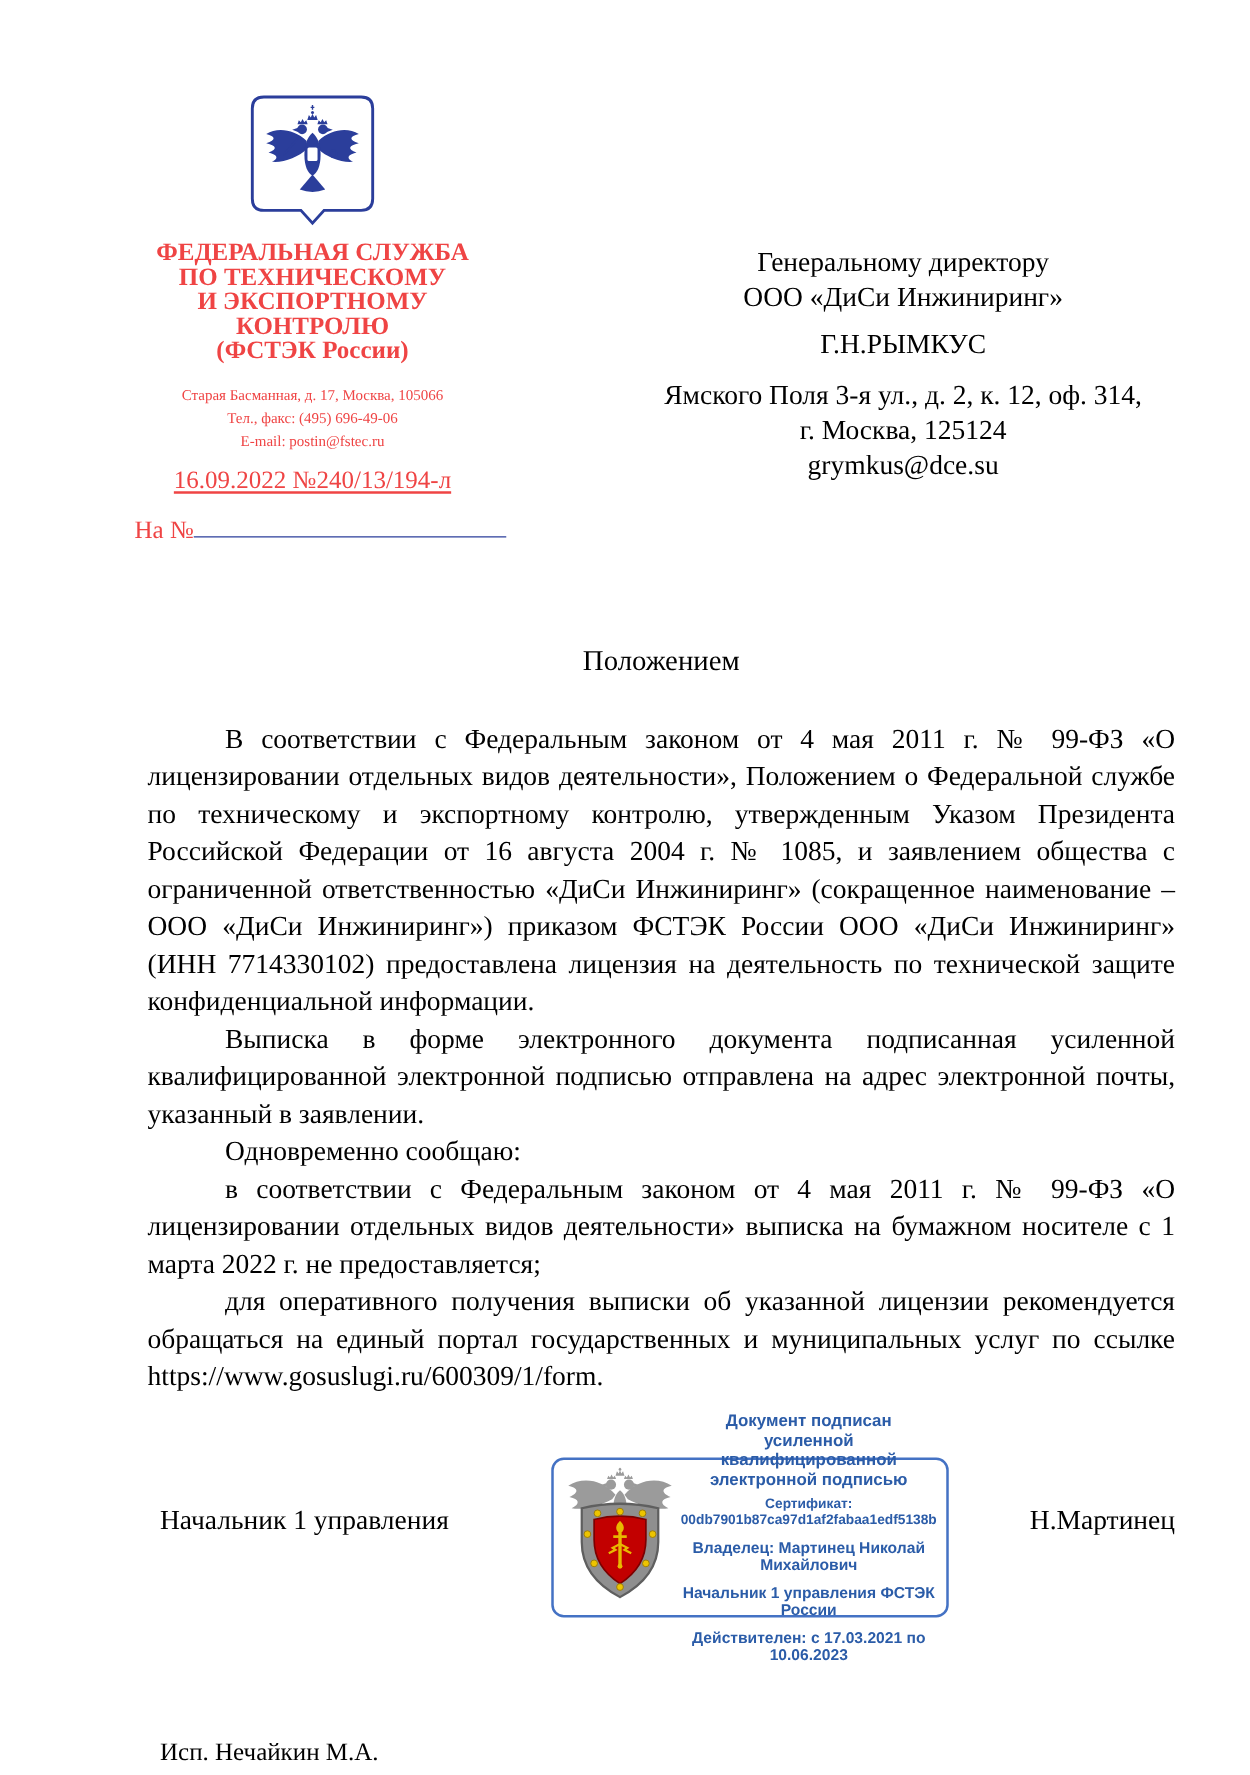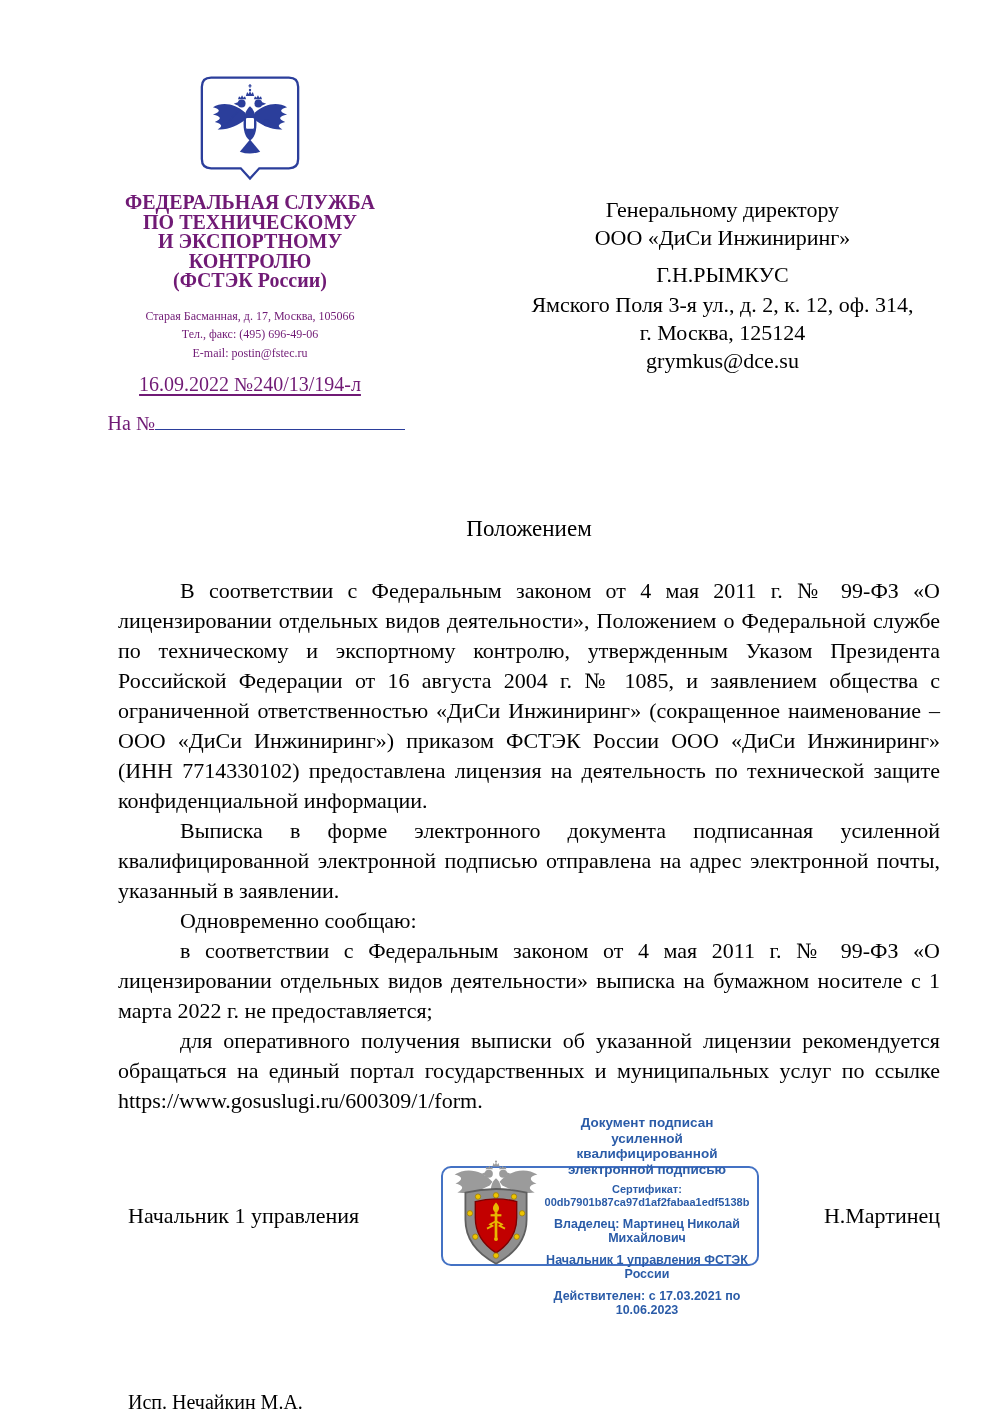--- a/index.html
+++ b/index.html
@@ -2,41 +2,41 @@
 <html><head>
 <meta charset="utf-8">
 <style>
   html,body{margin:0;padding:0;background:#e8e8e8;}
   .page{
     position:relative;width:1000px;height:1420px;background:#ffffff;
     font-family:"Liberation Serif","DejaVu Serif",serif;color:#000;
     margin:0 auto;overflow:hidden;
   }
   
-  .letterhead{position:absolute;left:95px;top:75px;width:310px;text-align:center;color:#701a75;}
+  .letterhead{position:absolute;left:95px;top:75px;width:310px;text-align:center;color:#ef4444;}
   .emblem{width:100px;height:107px;margin:0 auto;}
   .org-name{font-weight:bold;font-size:20px;line-height:19.5px;margin-top:11px;}
   .lh-address{font-size:12px;line-height:18.5px;margin-top:16px;}
   .lh-date{font-size:20px;margin-top:11px;text-decoration:underline;text-underline-offset:3px;}
   .lh-ref{font-size:20px;margin-top:15px;text-align:right;padding-left:5px;}
   .ref-line{display:inline-block;width:250px;border-bottom:1.5px solid #2b3e9b;height:18px;vertical-align:baseline;}
   
   .addressee{position:absolute;left:490px;top:196px;width:465px;text-align:center;font-size:22px;line-height:28px;}
   .addr-name{margin-top:9px;}
-  .addr-street{margin-top:2px;}
+  .addr-street{margin-top:13px;}
   
   .body{position:absolute;left:118px;top:514px;width:822px;}
   .doc-title{text-align:center;font-size:23px;line-height:30px;margin:0 0 32px 0;}
   .body p{font-size:22px;line-height:30px;text-align:justify;text-indent:62px;margin:0;}
   
   .sig-position{position:absolute;left:128px;top:1203px;font-size:22px;}
   .sig-name{position:absolute;right:60px;top:1203px;font-size:22px;}
   
   .stamp{
-    position:absolute;left:441px;top:1166px;width:318px;height:100px;
+    position:absolute;left:441px;top:1166px;width:318px;height:128px;
     border:2px solid #4472c4;border-radius:10px;background:#fff;
     display:flex;align-items:center;box-sizing:border-box;
   }
   .stamp-emblem{width:90px;height:112px;margin-left:8px;flex:0 0 auto;}
   .stamp-text{
     flex:1;text-align:center;font-family:"Liberation Sans","DejaVu Sans",sans-serif;
     font-weight:bold;color:#2b5ca8;padding:2px 6px 2px 2px;
   }
   .stamp-title{font-size:13.5px;line-height:15.5px;}
   .stamp-cert{font-size:11px;line-height:13px;margin-top:6px;}

